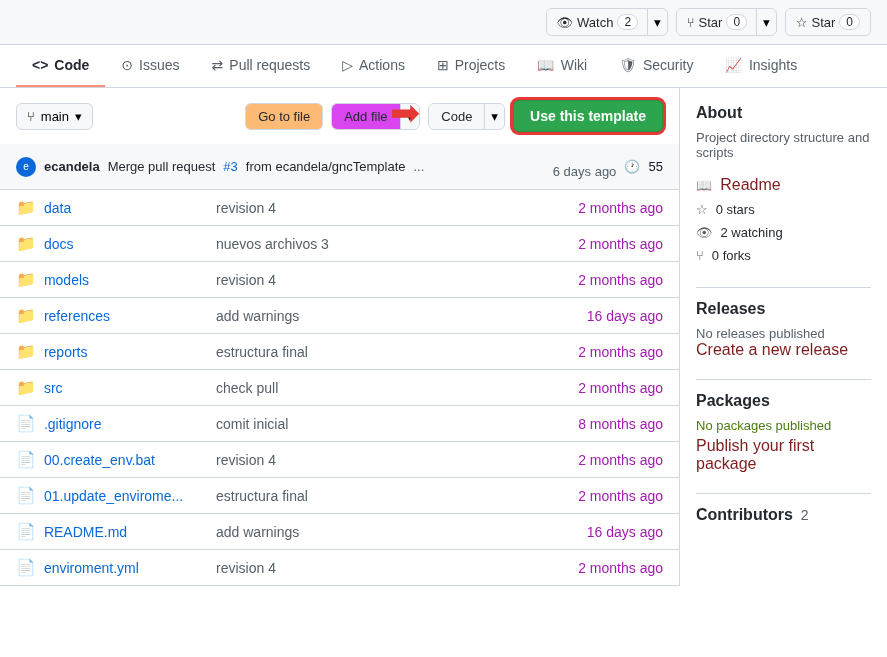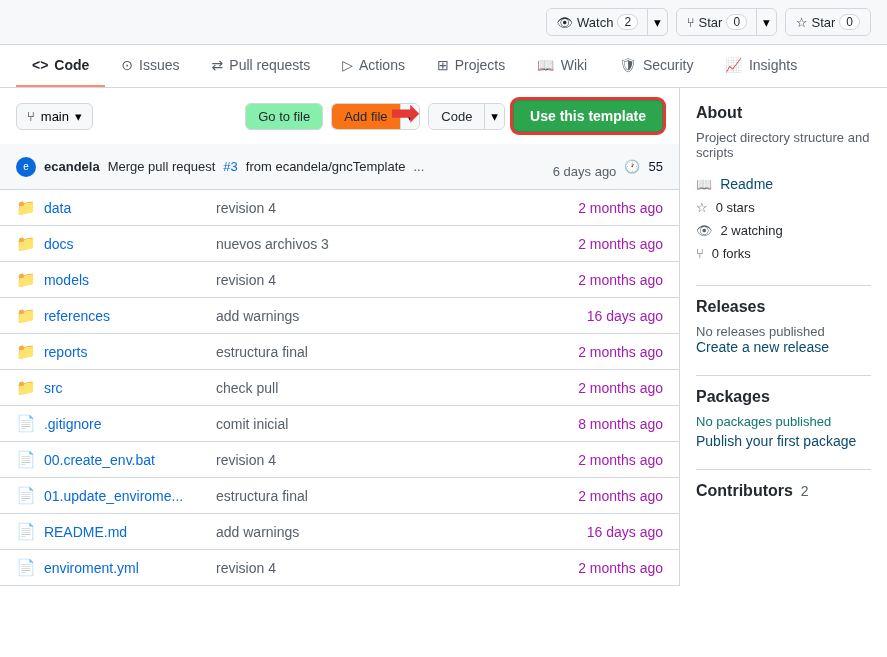--- a/index.html
+++ b/index.html
@@ -18,23 +18,23 @@
     .nav-tab { display: flex; align-items: center; gap: 6px; padding: 12px 16px; color: #57606a; cursor: pointer; font-size: 14px; border-bottom: 2px solid transparent; text-decoration: none; }
     .nav-tab.active { color: #24292f; border-bottom: 2px solid #fd8c73; font-weight: 600; }
 
     .content { display: flex; gap: 0; }
     .main-content { flex: 1; padding: 0; min-width: 0; }
     .sidebar { width: 208px; padding: 16px; border-left: 1px solid #d0d7de; flex-shrink: 0; }
 
     .toolbar { display: flex; align-items: center; gap: 8px; padding: 12px 16px; position: relative; }
     .branch-btn { display: flex; align-items: center; gap: 6px; padding: 5px 10px; border: 1px solid #d0d7de; border-radius: 6px; background: #f6f8fa; cursor: pointer; font-size: 13px; }
     .toolbar-spacer { flex: 1; }
-    .goto-btn { padding: 5px 12px; border: 1px solid #d0d7de; border-radius: 6px; background: #86efac; cursor: pointer; font-size: 13px; color: #24292f; }
+    .goto-btn { padding: 5px 12px; border: 1px solid #d0d7de; border-radius: 6px; background: #fdba74; cursor: pointer; font-size: 13px; color: #24292f; }
     .add-btn-group { display: flex; border: 1px solid #d0d7de; border-radius: 6px; overflow: hidden; }
-    .add-btn { padding: 5px 12px; border: none; background: #f97316; cursor: pointer; font-size: 13px; color: #24292f; }
+    .add-btn { padding: 5px 12px; border: none; background: #d946ef; cursor: pointer; font-size: 13px; color: #24292f; }
     .add-btn-arrow { padding: 5px 6px; border: none; border-left: 1px solid #d0d7de; background: #f6f8fa; cursor: pointer; }
     .code-btn-group { display: flex; border: 1px solid #d0d7de; border-radius: 6px; overflow: hidden; }
     .code-btn { padding: 5px 12px; border: none; background: #f6f8fa; cursor: pointer; font-size: 13px; color: #24292f; }
     .code-btn-arrow { padding: 5px 6px; border: none; border-left: 1px solid #d0d7de; background: #f6f8fa; cursor: pointer; }
     .use-template-btn { padding: 7px 16px; background: #2da44e; color: #fff; border: 1px solid rgba(27,31,36,0.15); border-radius: 6px; font-size: 14px; font-weight: 600; cursor: pointer; box-shadow: 0 0 0 3px #e53935; }
 
     .arrow-overlay { position: absolute; top: 4px; left: 390px; z-index: 10; }
 
     .commit-row { display: flex; align-items: center; gap: 8px; padding: 10px 16px; border-bottom: 1px solid #d0d7de; background: #f6f8fa; font-size: 13px; }
     .avatar { width: 20px; height: 20px; border-radius: 50%; background: #0969da; color: #fff; display: flex; align-items: center; justify-content: center; font-size: 10px; flex-shrink: 0; }
@@ -53,25 +53,25 @@
     .file-desc { color: #57606a; }
     .file-time { color: #a21caf; text-align: right; }
     .folder-icon { color: #54aeff; font-size: 16px; }
     .file-icon { color: #57606a; font-size: 16px; }
 
     .sidebar-section { margin-bottom: 20px; }
     .sidebar-title { font-size: 16px; font-weight: 600; margin-bottom: 8px; }
     .sidebar-desc { font-size: 13px; color: #57606a; margin-bottom: 12px; }
     .sidebar-item { display: flex; align-items: center; gap: 8px; font-size: 13px; color: #24292f; padding: 4px 0; }
     .sidebar-item-icon { color: #57606a; }
-    .sidebar-link { color: #0c4a6e; cursor: pointer; font-size: 14px; }
+    .sidebar-link { color: #7f1d1d; cursor: pointer; font-size: 16px; }
     .sidebar-divider { border: none; border-top: 1px solid #d0d7de; margin: 12px 0; }
 
     .releases-none { color: #57606a; font-size: 13px; }
-    .packages-none { color: #0f766e; font-size: 13px; margin-bottom: 4px; }
+    .packages-none { color: #4d7c0f; font-size: 13px; margin-bottom: 4px; }
     .contributors-title { font-size: 16px; font-weight: 600; }
   </style>
 </head>
 <body>
 
 <div class="top-bar">
   <div class="top-bar-actions">
 
     <div class="btn-group">
       <button class="action-btn">

